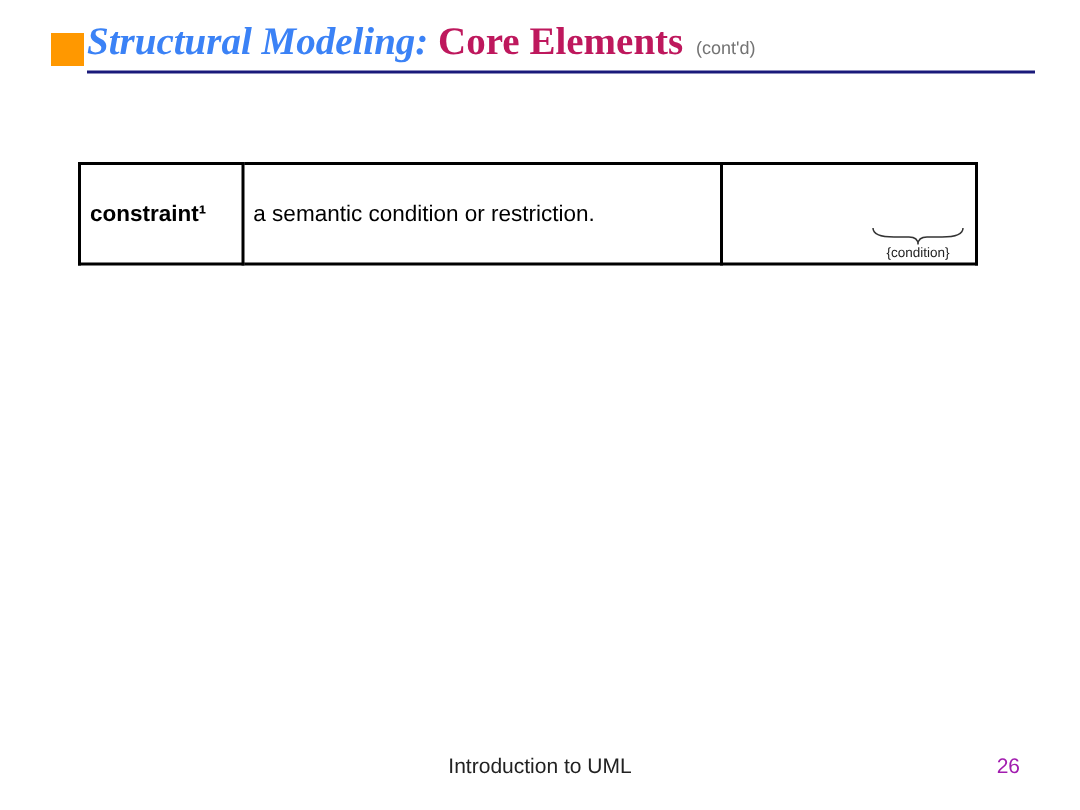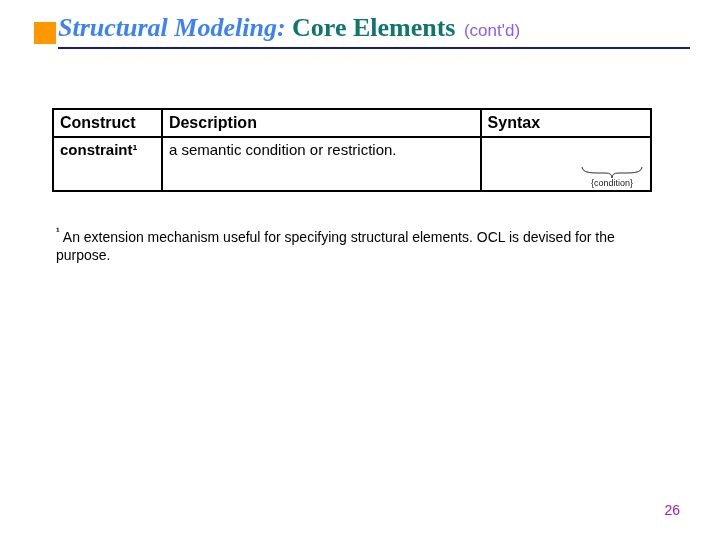--- a/index.html
+++ b/index.html
@@ -37,28 +37,28 @@
     display: inline;
     font-size: 26px;
     color: #3b82f6;
     font-style: italic;
     font-family: Georgia, 'Times New Roman', serif;
     font-weight: bold;
   }
   .title-sub {
     display: inline;
     font-size: 26px;
-    color: #0f766e;
+    color: #be185d;
     font-family: Georgia, 'Times New Roman', serif;
     font-weight: bold;
   }
   .title-contd {
     display: inline;
-    font-size: 17px;
-    color: #8b5cf6;
+    font-size: 12px;
+    color: #737373;
     font-family: Verdana, Geneva, sans-serif;
     margin-left: 4px;
   }
   .tablebox {
     position: absolute;
     left: 52px;
     top: 108px;
     width: 600px;
     border-collapse: collapse;
     font-family: Arial, Helvetica, sans-serif;
@@ -68,21 +68,21 @@
     text-align: left;
     vertical-align: top;
   }
   .tablebox th {
     font-weight: bold;
     font-size: 16px;
     padding: 4px 6px;
   }
   .tablebox td {
     font-size: 15px;
-    padding: 3px 6px;
+    padding: 24px 6px;
   }
   .col1 { width: 109px; }
   .col2 { width: 320px; }
   .col3 { width: 171px; }
   .desc-cell { height: 54px; border-radius: 14px; }
   .syntax-cell {
     position: relative;
   }
   .syntax-inner {
     position: absolute;
@@ -139,41 +139,34 @@
 
   <div class="bullet"></div>
 
   <div class="title-wrap">
     <span class="title-main">Structural Modeling:</span><span class="title-sub"> Core Elements</span>
     <span class="title-contd">(cont'd)</span>
   </div>
 
   <table class="tablebox">
     <tbody>
-        <tr>
-      <th class="col1">Construct</th>
-      <th class="col2">Description</th>
-      <th class="col3">Syntax</th>
-    </tr>
     <tr>
       <td class="col1">
         <b><span>constraint</span><span>¹</span></b>
       </td>
       <td class="col2 desc-cell">a semantic condition or restriction.</td>
       <td class="col3 syntax-cell">
         <div class="syntax-inner">
           <svg class="brace-svg" width="64" height="14" viewBox="0 0 64 14">
             <path d="M2 2 Q2 8 16 8 L26 8 Q32 8 32 13 Q32 8 38 8 L48 8 Q62 8 62 2" fill="none" stroke="#333" stroke-width="1"></path>
           </svg>
           <span class="constraint-label">{condition}</span>
         </div>
       </td>
     </tr>
   </tbody>
     </table>
 
-  <div class="footnote">
-    <span class="marker">¹</span><span> An extension mechanism useful for specifying structural elements. OCL is devised for the purpose.</span>
-  </div>
 
+  <div class="footer-center">Introduction to UML</div>
   <div class="footer-pagenum">26</div>
 
 </div>
 
 </body></html>

